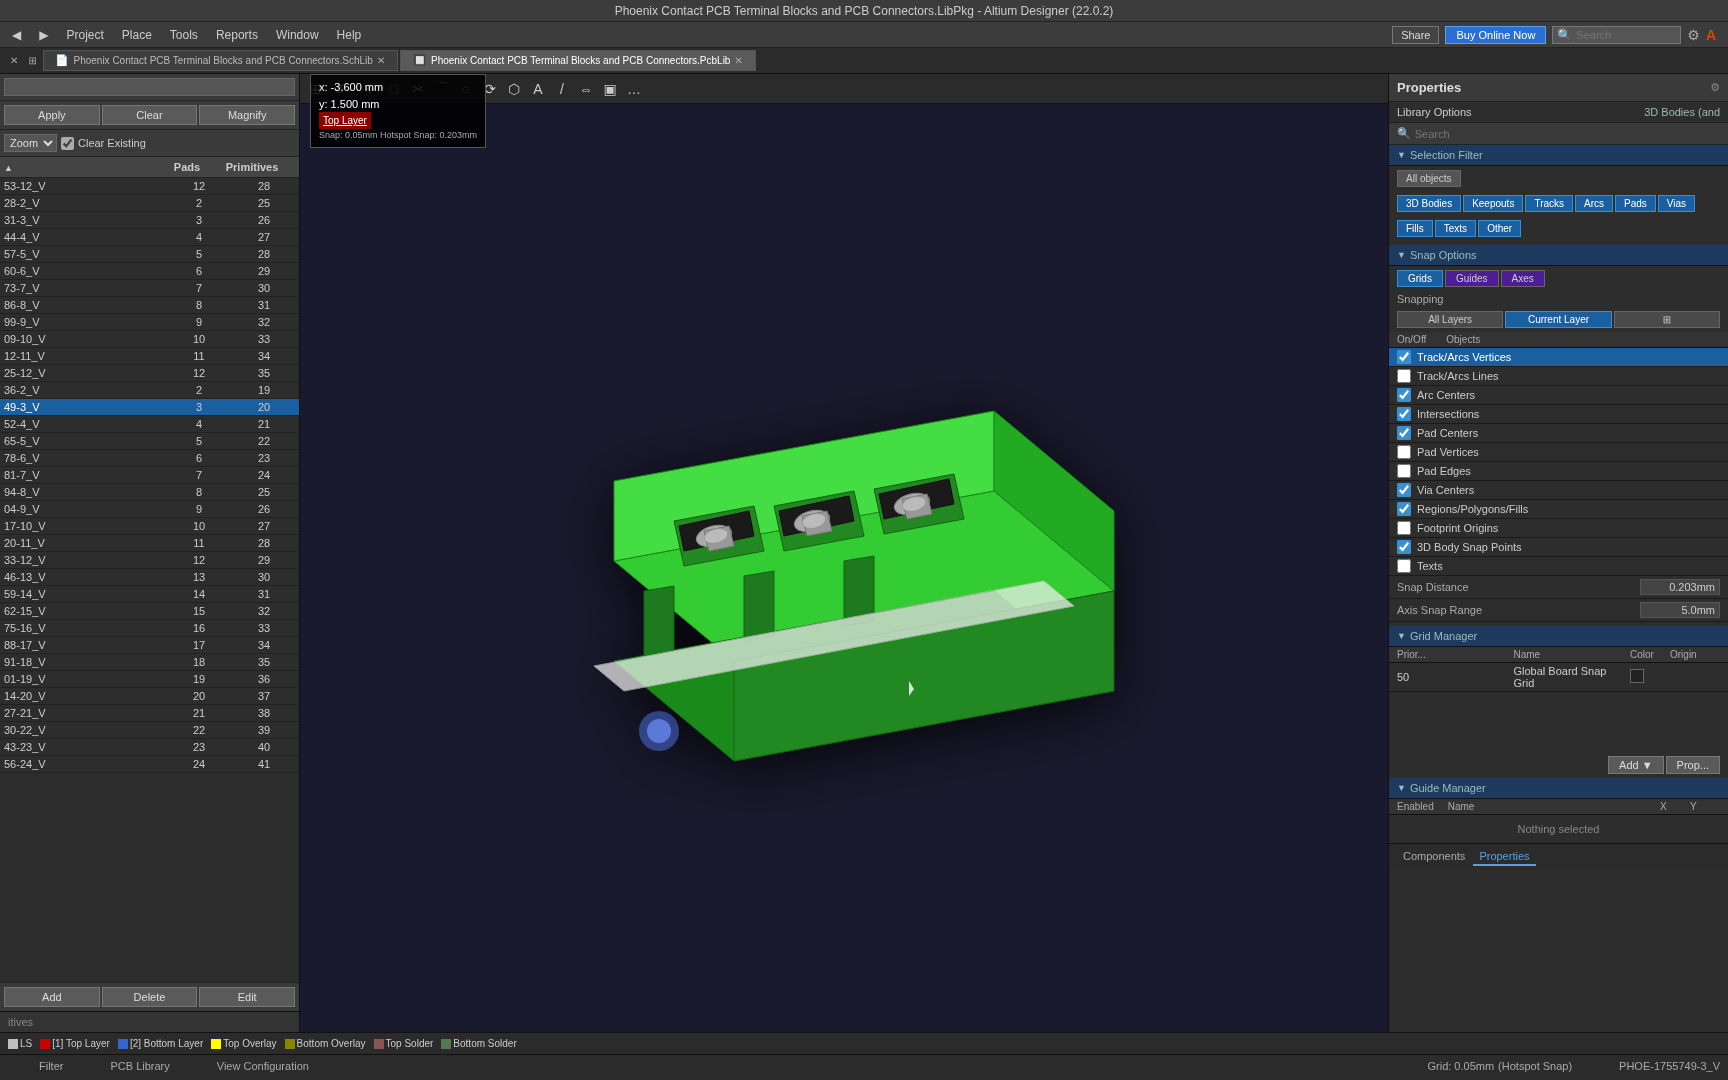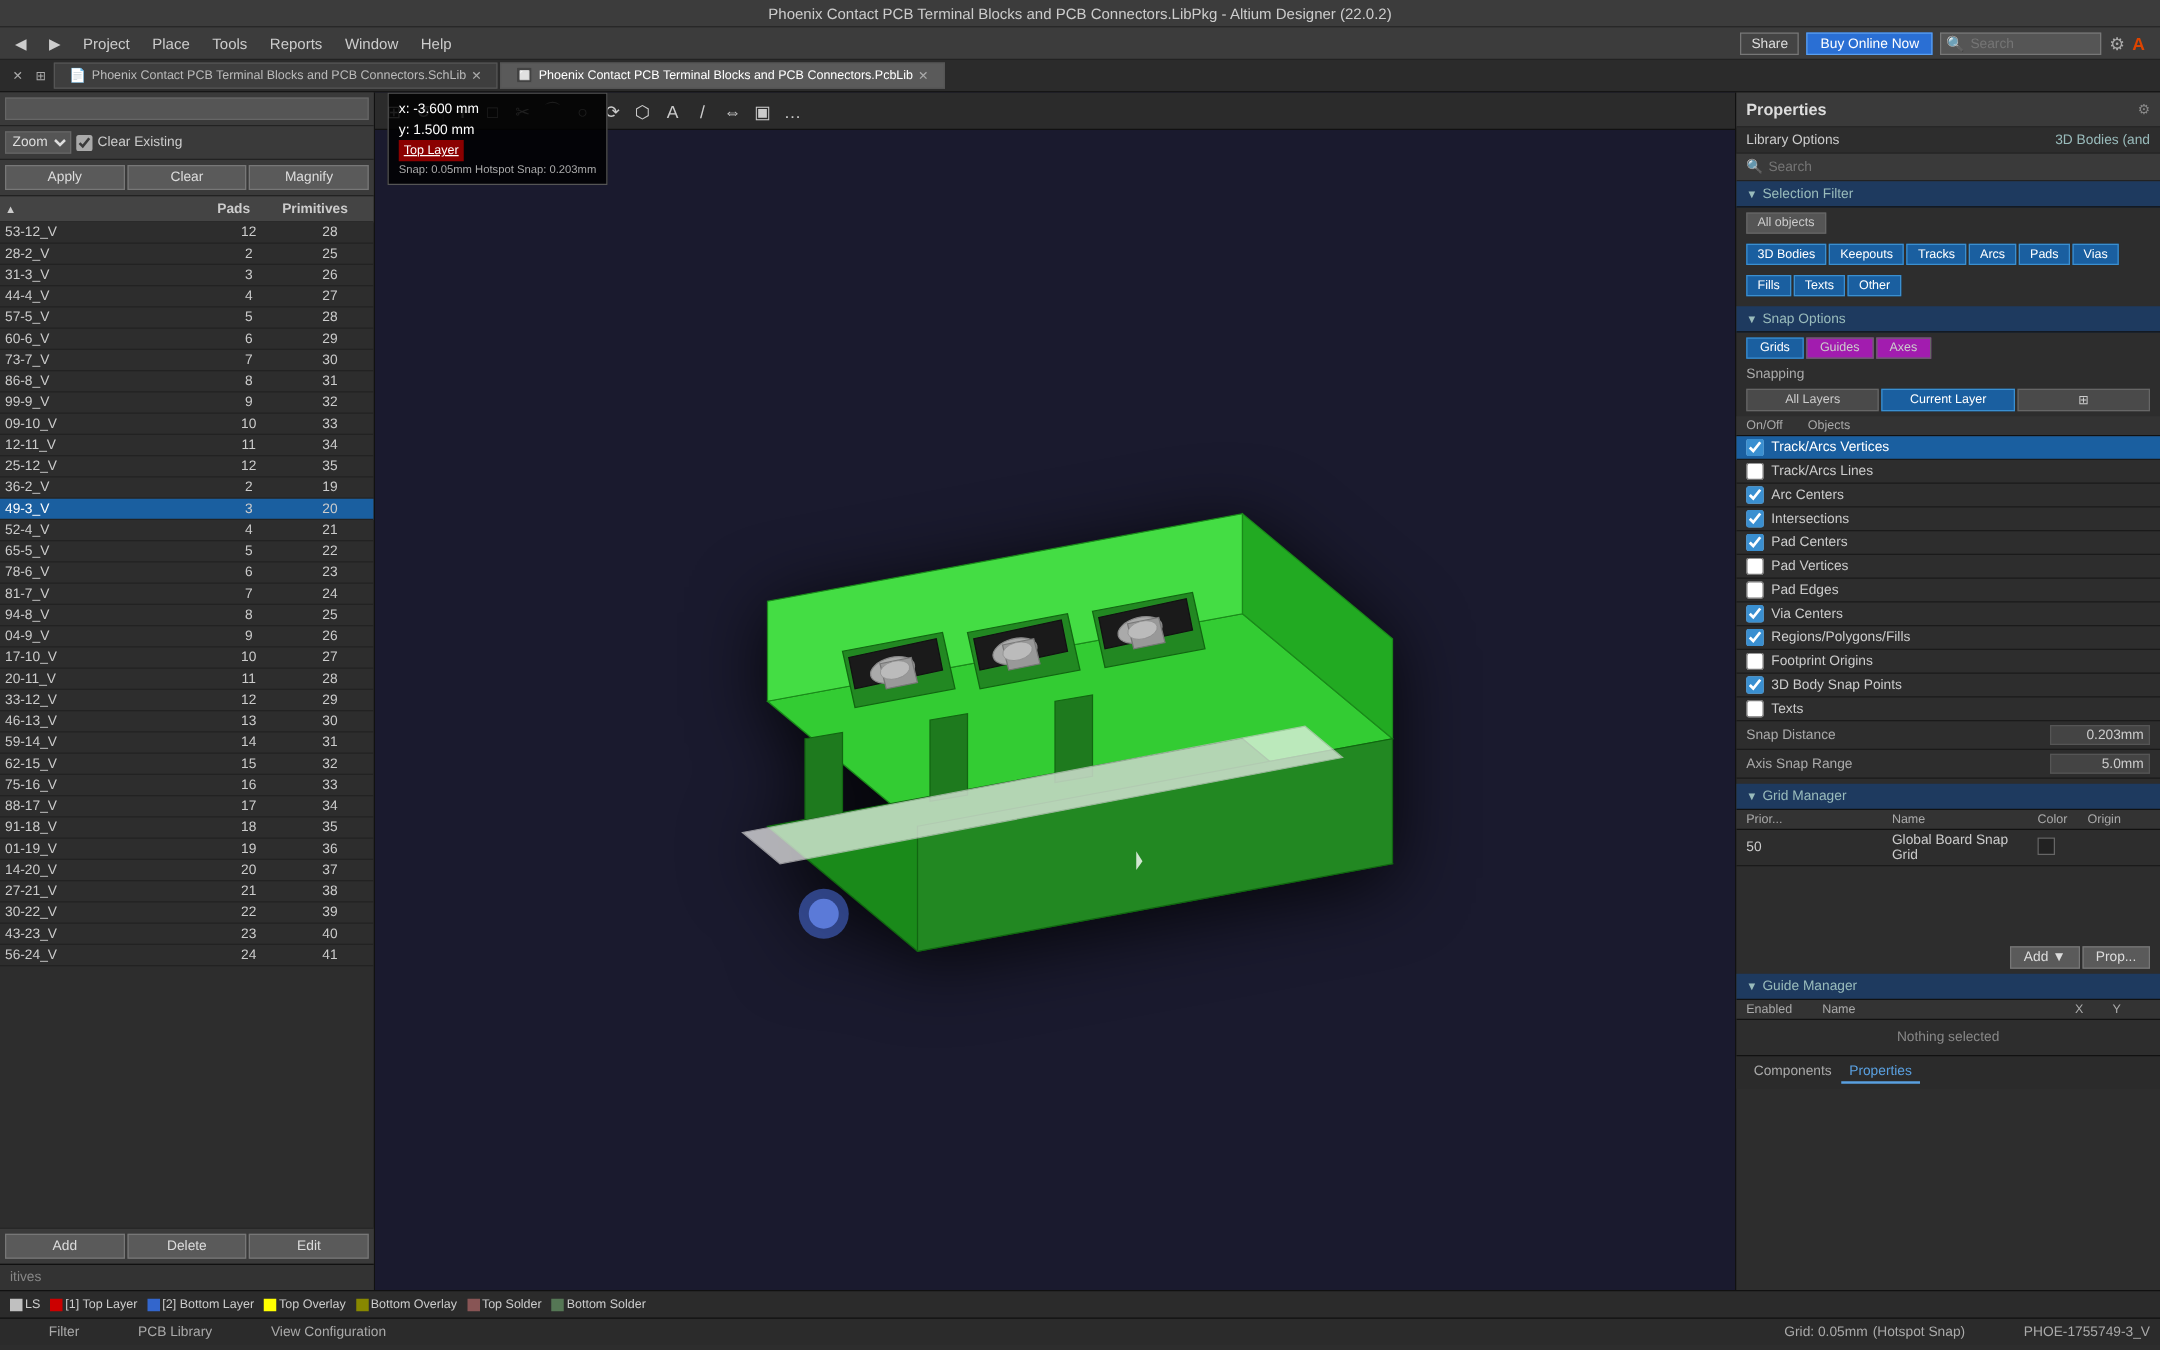--- a/index.html
+++ b/index.html
@@ -87,21 +87,21 @@
     .search-input { background: transparent; border: none; color: #ccc; font-size: 11px; flex: 1; outline: none; }
 
     
     .filter-btn-row { display: flex; gap: 2px; padding: 4px 8px; flex-wrap: wrap; }
     .filter-btn { background: #4a4a4a; color: #ccc; border: 1px solid #666; padding: 2px 8px; font-size: 10px; cursor: pointer; }
     .filter-btn.active { background: #1a5fa0; color: #fff; border-color: #3a8fd0; }
     .filter-btn.all { background: #555; }
 
     
     .snap-btn-row { display: flex; gap: 2px; padding: 4px 8px; }
-    .snap-btn { background: #a21caf; color: #ccc; border: 1px solid #666; padding: 2px 10px; font-size: 10px; cursor: pointer; }
+    .snap-btn { background: #4c1d95; color: #ccc; border: 1px solid #666; padding: 2px 10px; font-size: 10px; cursor: pointer; }
     .snap-btn.active { background: #1a5fa0; color: #fff; border-color: #3a8fd0; }
 
     .snapping-sub { display: flex; padding: 4px 8px; gap: 2px; }
     .snap-sub-btn { background: #4a4a4a; color: #ccc; border: 1px solid #666; padding: 2px 10px; font-size: 10px; cursor: pointer; flex: 1; text-align: center; }
     .snap-sub-btn.active { background: #1a5fa0; color: #fff; border-color: #3a8fd0; }
 
     
     .objects-table { width: 100%; }
     .obj-row { display: flex; align-items: center; padding: 2px 8px; border-bottom: 1px solid #1a1a1a; }
     .obj-row.selected-row { background: #1a5fa0; }
@@ -200,31 +200,31 @@
     <span class="tab-close">✕</span>
   </div>
 </div>
 
 <div id="main">
 
   <div id="left-panel">
     <div id="filter-bar">
       <input type="text" id="filter-input" style="width: 100%;" placeholder="">
     </div>
+    <div id="button-bar">
+      <button class="btn">Apply</button>
+      <button class="btn">Clear</button>
+      <button class="btn">Magnify</button>
+    </div>
     <div id="zoom-bar">
       <select id="zoom-select">
         <option>Zoom</option>
       </select>
       <input type="checkbox" class="zoom-checkbox" checked="" style="">
       <span id="zoom-label">Clear Existing</span>
-    </div>
-    <div id="button-bar">
-      <button class="btn">Apply</button>
-      <button class="btn">Clear</button>
-      <button class="btn">Magnify</button>
     </div>
 
     <div id="component-list">
       <div id="list-header">
         <div class="list-col-name">
           <span class="list-sort-icon">▲</span>
         </div>
         <div class="list-col-pads">Pads</div>
         <div class="list-col-prim">Primitives</div>
         <div style="width:12px;"></div>
@@ -637,21 +637,21 @@
     <div class="grid-btn-row">
       <button class="grid-btn">Add ▼</button>
       <button class="grid-btn">Prop...</button>
     </div>
 
     <div class="section-header">
       <span class="section-chevron">▼</span>
       <span>Guide Manager</span>
     </div>
     <div style="display:flex;padding:2px 8px;background:#333;border-bottom:1px solid #111;">
-      <span style="font-size:10px;color:#aaa;margin-right:24px;">Enabled</span>
+      <span style="font-size:10px;color:#aaa;margin-right:14px;">Enabled</span>
       <span style="font-size:10px;color:#aaa;flex:1;">Name</span>
       <span style="font-size:10px;color:#aaa;width:30px;">X</span>
       <span style="font-size:10px;color:#aaa;width:30px;">Y</span>
     </div>
 
     <div class="nothing-selected">Nothing selected</div>
 
     <div class="bottom-tabs">
       <span class="bottom-tab">Components</span>
       <span class="bottom-tab active">Properties</span>

